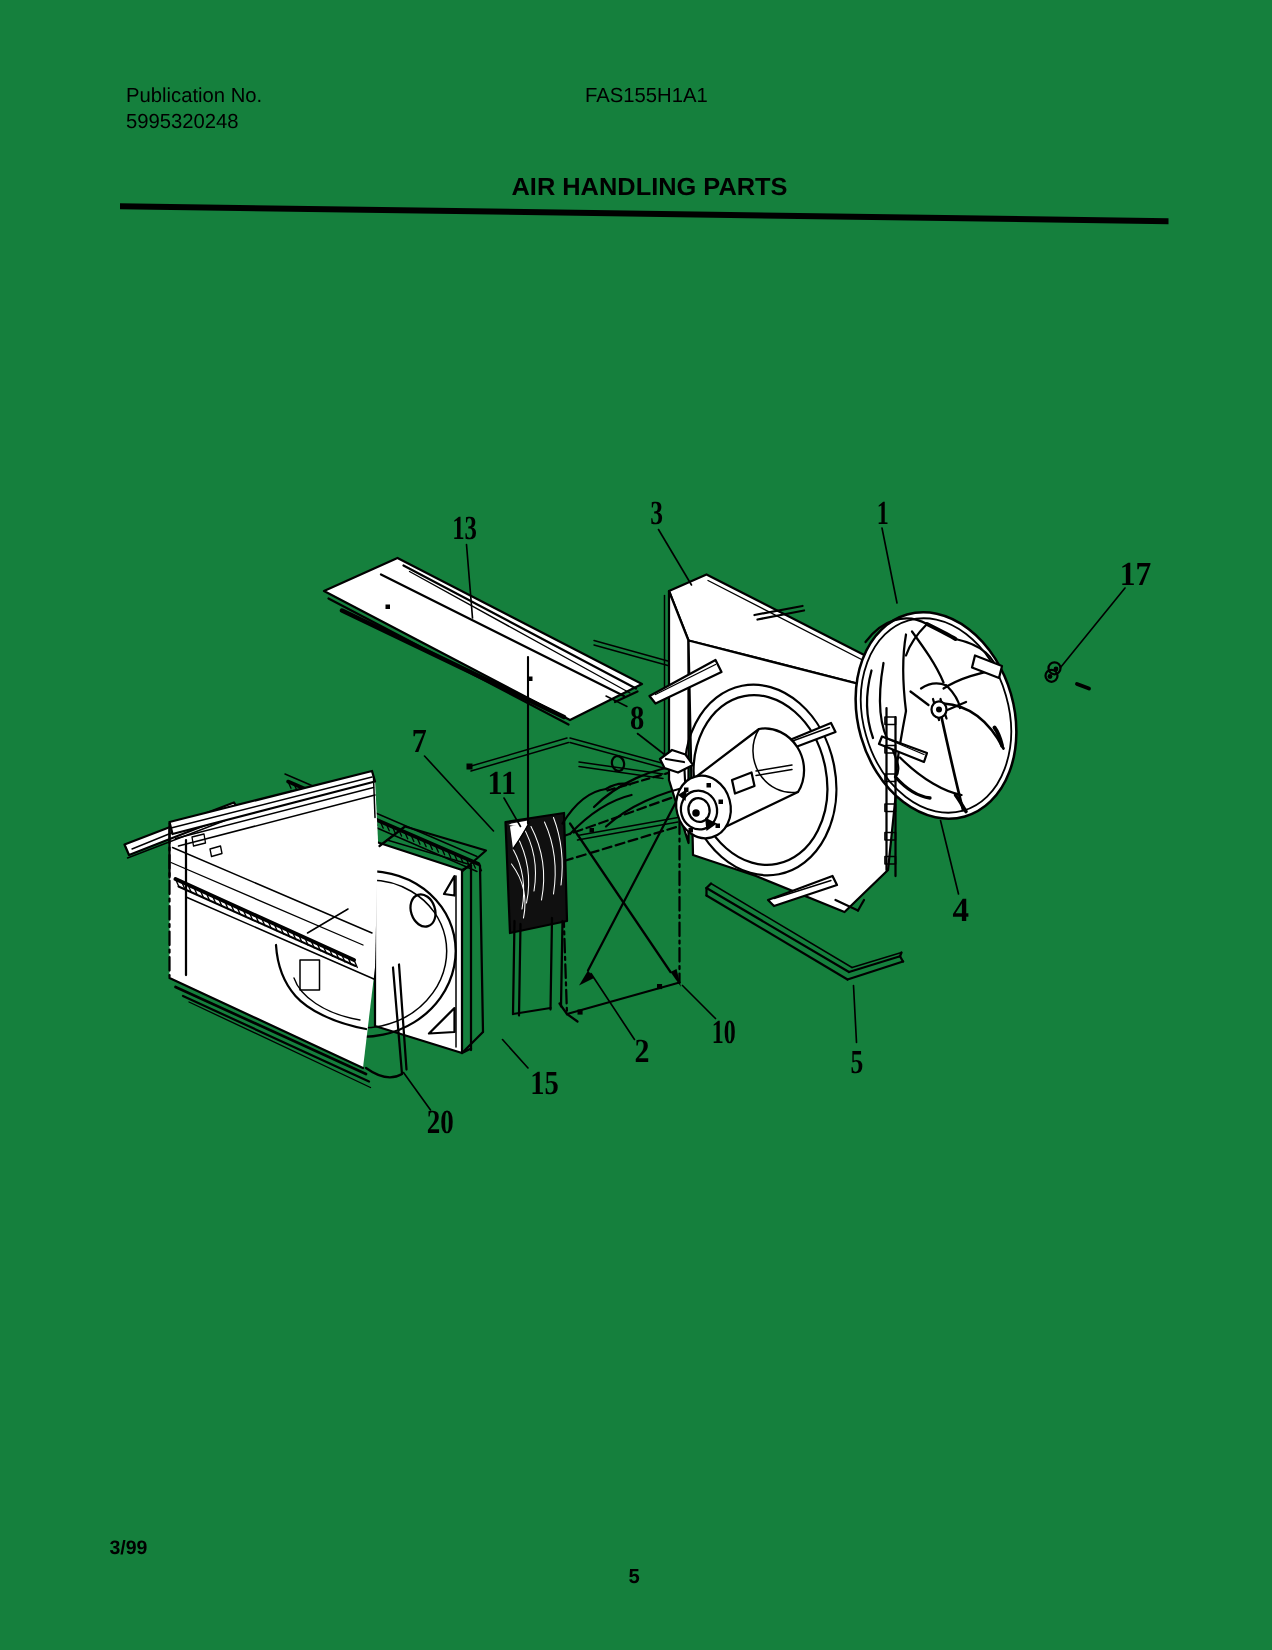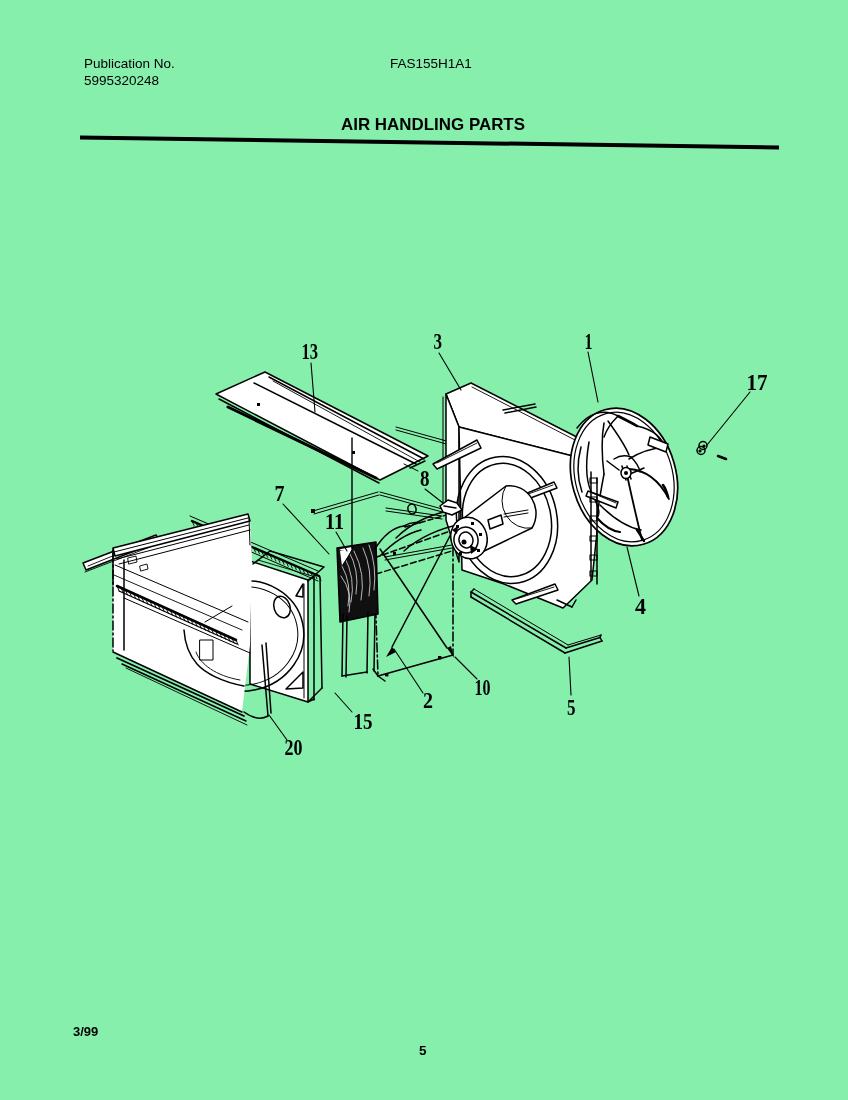--- a/index.html
+++ b/index.html
@@ -1,16 +1,16 @@
 <!DOCTYPE html>
 <html><head>
 <meta charset="utf-8">
 <style>
   html,body{margin:0;padding:0;background:#fff;}
-  .page{position:relative;width:848px;height:1100px;background:#86efac;overflow:hidden;
+  .page{position:relative;width:848px;height:1100px;background:#15803d;overflow:hidden;
         font-family:"Liberation Sans", sans-serif;}
   svg{position:absolute;left:0;top:0;}
   .lbl{font-family:"Liberation Serif", serif;font-weight:bold;font-size:22.5px;fill:#000;}
 </style>
 </head>
 <body>
 <div class="page">
 <svg width="848" height="1100" viewBox="0 0 848 1100">
 <g fill="none" stroke="#000" stroke-width="1.5" stroke-linecap="round" stroke-linejoin="round">
 

